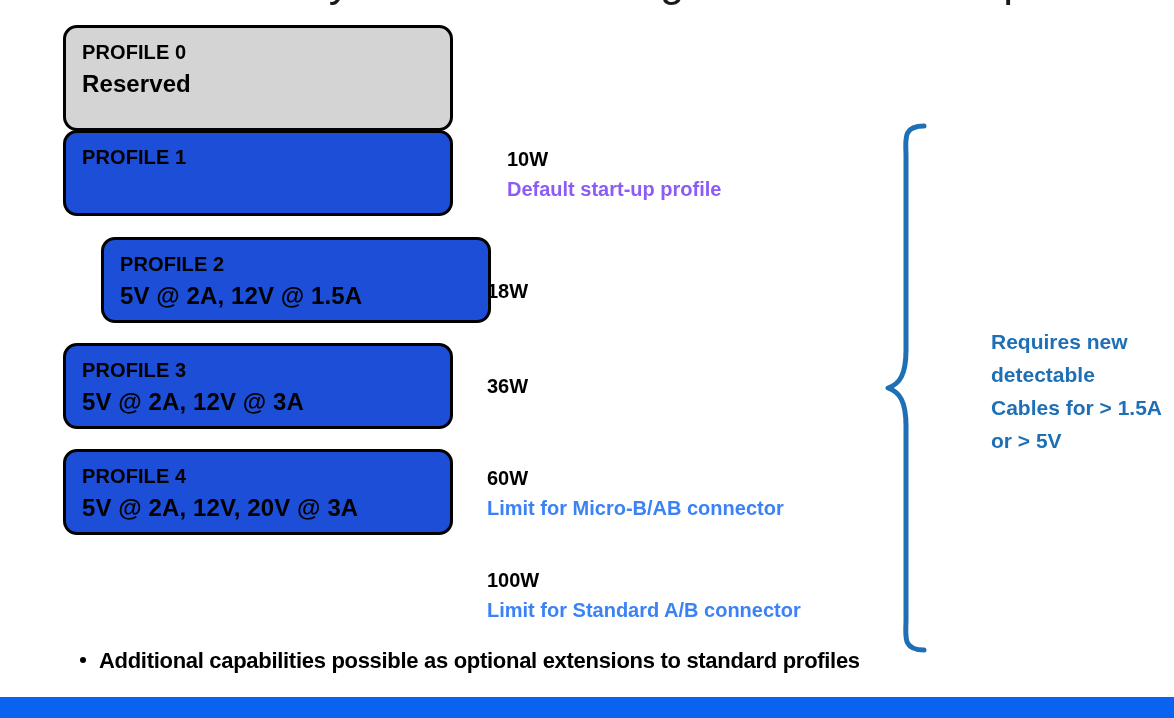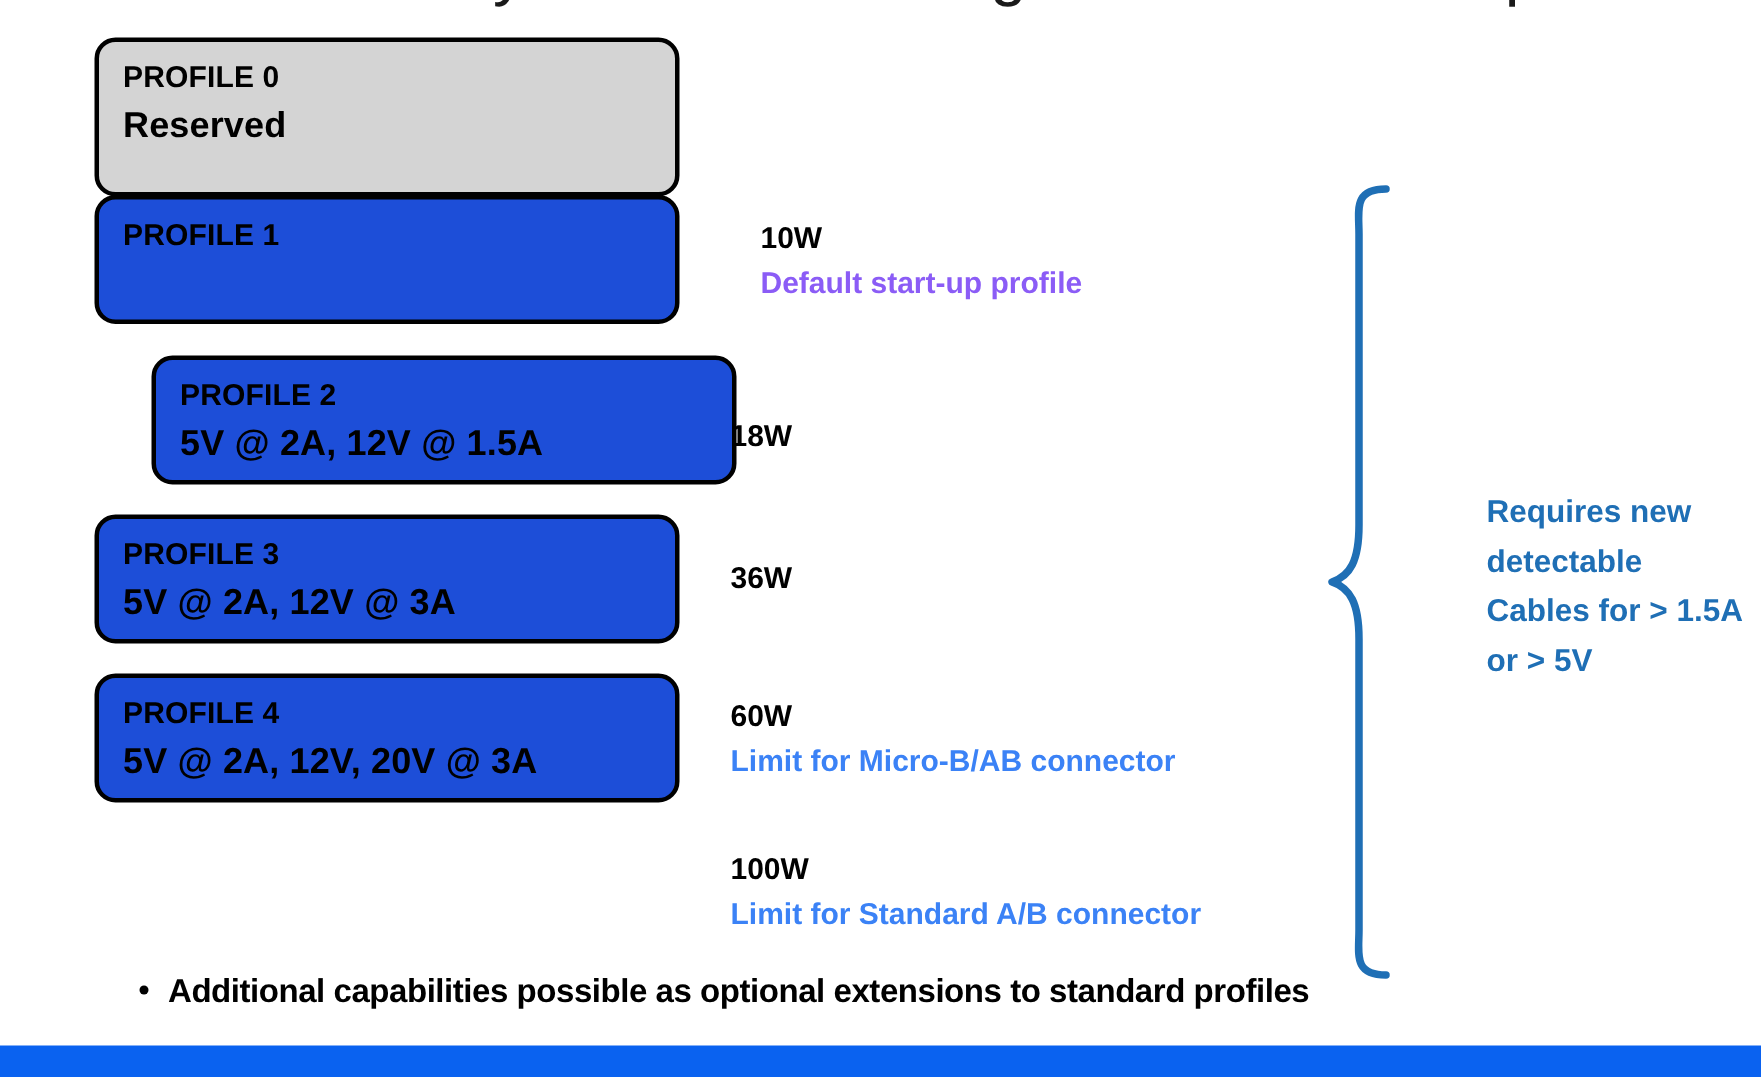--- a/index.html
+++ b/index.html
@@ -114,21 +114,21 @@
     font-size: 21px;
     font-weight: bold;
     color: #1f6fb5;
     line-height: 33px;
     margin-left: 34px;
   }
 
   
   .bullet-row {
     position: absolute;
-    left: 93px;
+    left: 80px;
     top: 648px;
     display: flex;
     align-items: baseline;
     gap: 13px;
   }
   .bullet-dot {
     width: 6px;
     height: 6px;
     border-radius: 50%;
     background: #000000;

